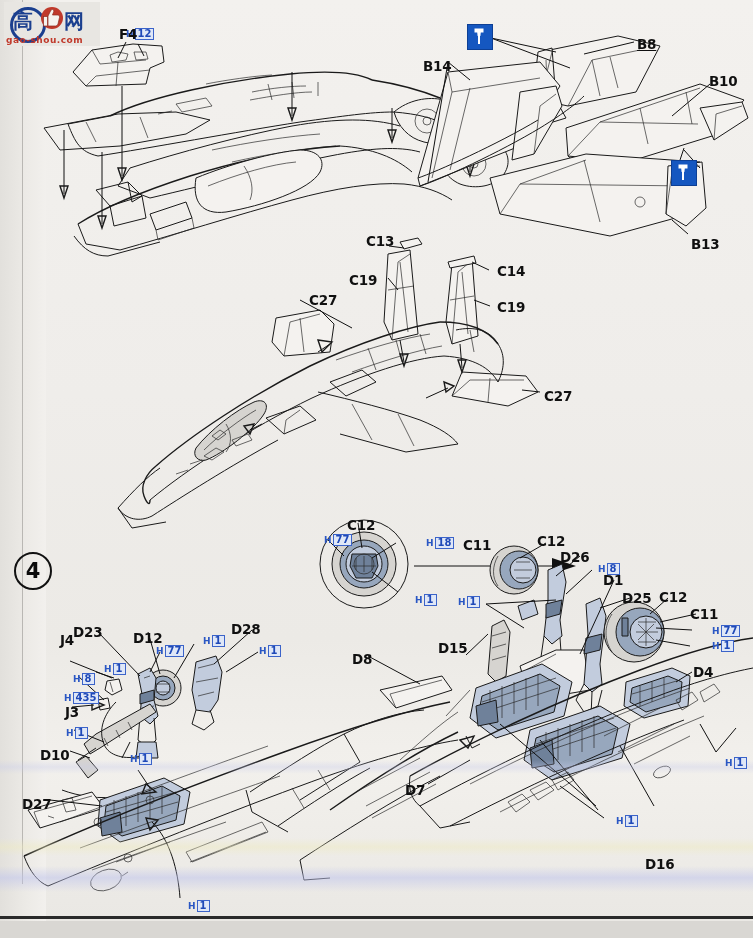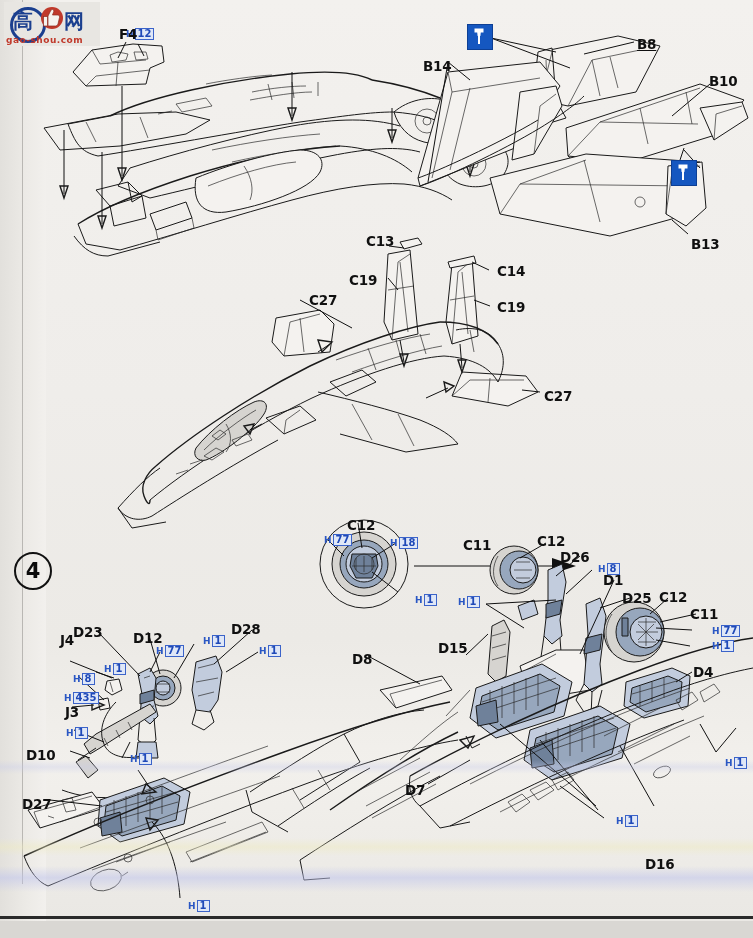--- a/index.html
+++ b/index.html
@@ -554,21 +554,21 @@
       <div class="plabel" style="left: 709px; top: 73px;">B10</div>
       <div class="plabel" style="left: 691px; top: 236px;">B13</div>
       <div class="plabel" style="left: 366px; top: 233px;">C13</div>
       <div class="plabel" style="left: 349px; top: 272px;">C19</div>
       <div class="plabel" style="left: 309px; top: 292px;">C27</div>
       <div class="plabel" style="left: 497px; top: 263px;">C14</div>
       <div class="plabel" style="left: 497px; top: 299px;">C19</div>
       <div class="plabel" style="left: 544px; top: 388px;">C27</div>
       <div class="plabel" style="left: 347px; top: 517px;">C12</div>
       <div class="hcode" style="left: 308px; top: 534px;"><span class="h">H</span><span class="num">77</span></div>
-      <div class="hcode" style="left: 374px; top: 537px;"><span class="h">H</span><span class="num">18</span></div>
+      <div class="hcode" style="left: 410px; top: 537px;"><span class="h">H</span><span class="num">18</span></div>
       <div class="hcode" style="left: 399px; top: 594px;"><span class="h">H</span><span class="num">1</span></div>
       <div class="plabel" style="left: 463px; top: 537px;">C11</div>
       <div class="plabel" style="left: 537px; top: 533px;">C12</div>
       <div class="plabel" style="left: 560px; top: 549px;">D26</div>
       <div class="hcode" style="left: 582px; top: 563px;"><span class="h">H</span><span class="num">8</span></div>
       <div class="plabel" style="left: 603px; top: 572px;">D1</div>
       <div class="plabel" style="left: 622px; top: 590px;">D25</div>
       <div class="plabel" style="left: 659px; top: 589px;">C12</div>
       <div class="plabel" style="left: 690px; top: 606px;">C11</div>
       <div class="hcode" style="left: 696px; top: 625px;"><span class="h">H</span><span class="num">77</span></div>
@@ -582,21 +582,21 @@
       <div class="plabel" style="left: 231px; top: 621px; text-align: center;">D28</div>
       <div class="hcode" style="left: 140px; top: 645px;"><span class="h">H</span><span class="num">77</span></div>
       <div class="hcode" style="left: 187px; top: 635px;"><span class="h">H</span><span class="num">1</span></div>
       <div class="hcode" style="left: 243px; top: 645px;"><span class="h">H</span><span class="num">1</span></div>
       <div class="plabel" style="left: 60px; top: 632px;">J4</div>
       <div class="hcode" style="left: 88px; top: 663px;"><span class="h">H</span><span class="num">1</span></div>
       <div class="hcode" style="left: 57px; top: 673px;"><span class="h">H</span><span class="num">8</span></div>
       <div class="hcode" style="left: 48px; top: 692px;"><span class="h">H</span><span class="num">435</span></div>
       <div class="plabel" style="left: 65px; top: 704px;">J3</div>
       <div class="hcode" style="left: 50px; top: 727px;"><span class="h">H</span><span class="num">1</span></div>
-      <div class="plabel" style="left: 26px; top: 747px;">D10</div>
+      <div class="plabel" style="left: 40px; top: 747px;">D10</div>
       <div class="hcode" style="left: 114px; top: 753px;"><span class="h">H</span><span class="num">1</span></div>
       <div class="plabel" style="left: 22px; top: 796px;">D27</div>
       <div class="plabel" style="left: 405px; top: 782px;">D7</div>
       <div class="hcode" style="left: 600px; top: 815px;"><span class="h">H</span><span class="num">1</span></div>
       <div class="plabel" style="left: 645px; top: 856px;">D16</div>
       <div class="hcode" style="left: 709px; top: 757px;"><span class="h">H</span><span class="num">1</span></div>
       <div class="hcode" style="left: 172px; top: 900px;"><span class="h">H</span><span class="num">1</span></div>
     </div>
 
   <div class="bottom-edge"></div>

